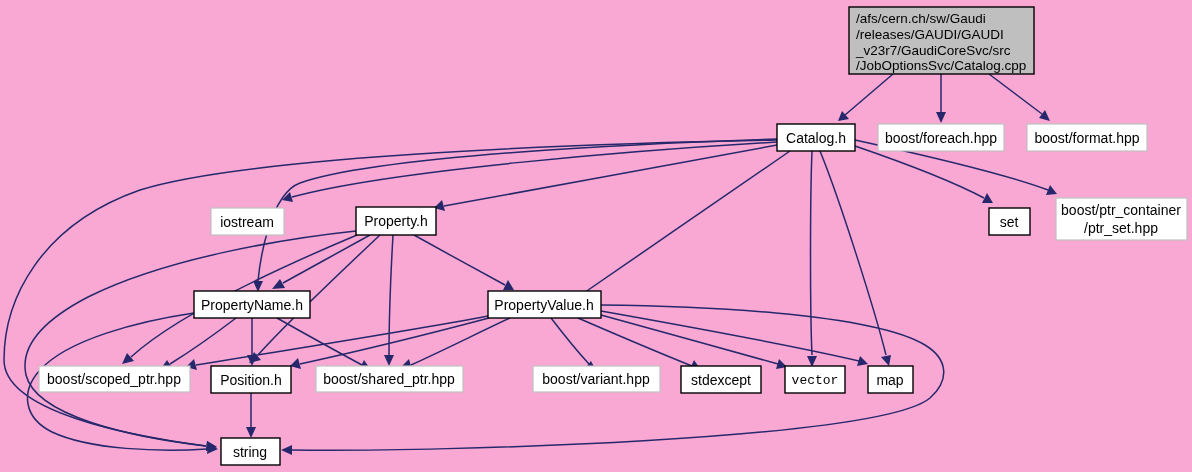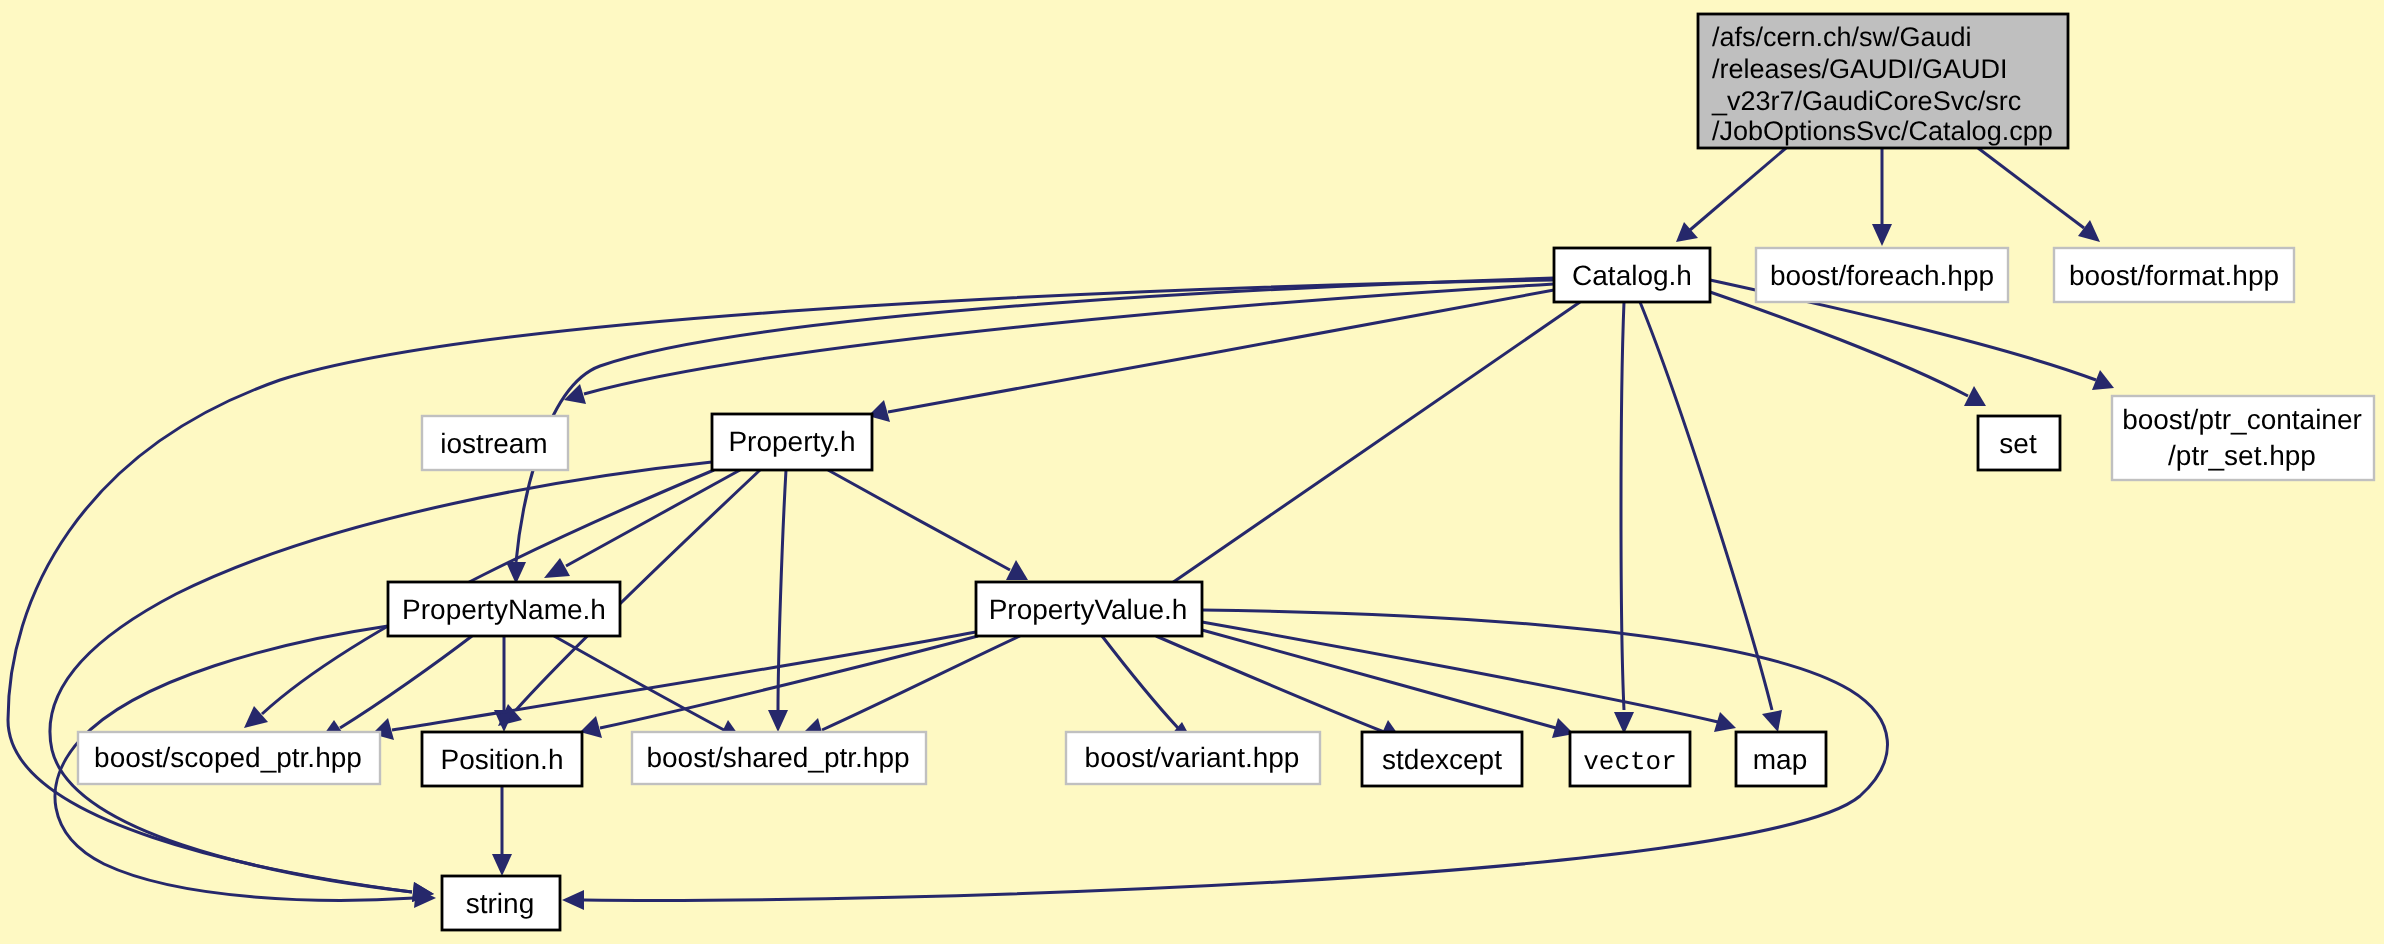--- a/index.html
+++ b/index.html
@@ -7,21 +7,21 @@
     padding: 0;
     background: #ffffff;
   }
   body {
     font-family: "Liberation Sans", sans-serif;
   }
   #graph-wrap {
     position: relative;
     width: 1192px;
     height: 472px;
-    background: #fef9c3;
+    background: #f9a8d4;
     overflow: hidden;
   }
   svg#dep-graph {
     display: block;
     width: 1192px;
     height: 472px;
   }
   .edge {
     fill: none;
     stroke: #26286b;

